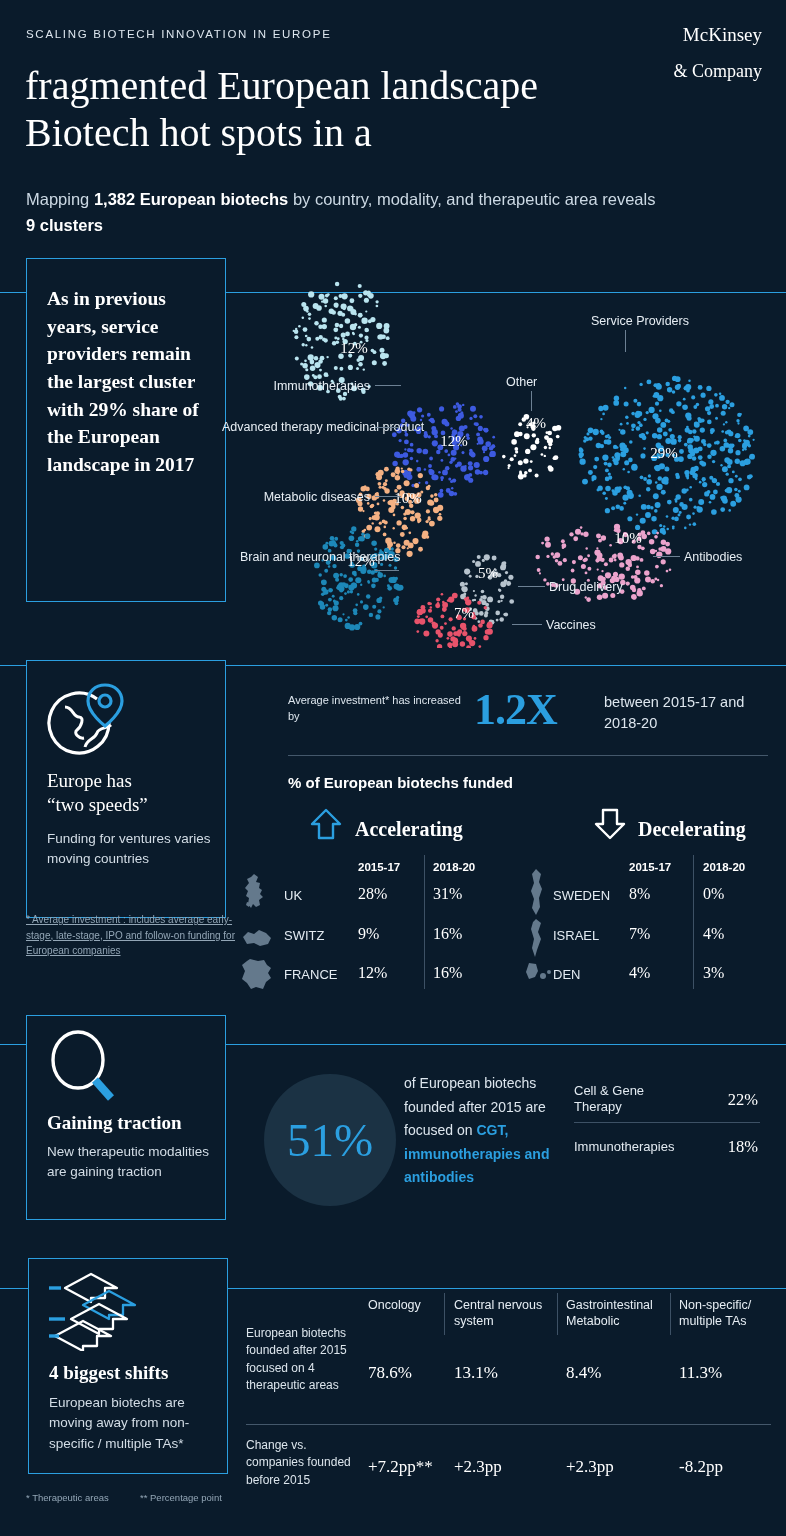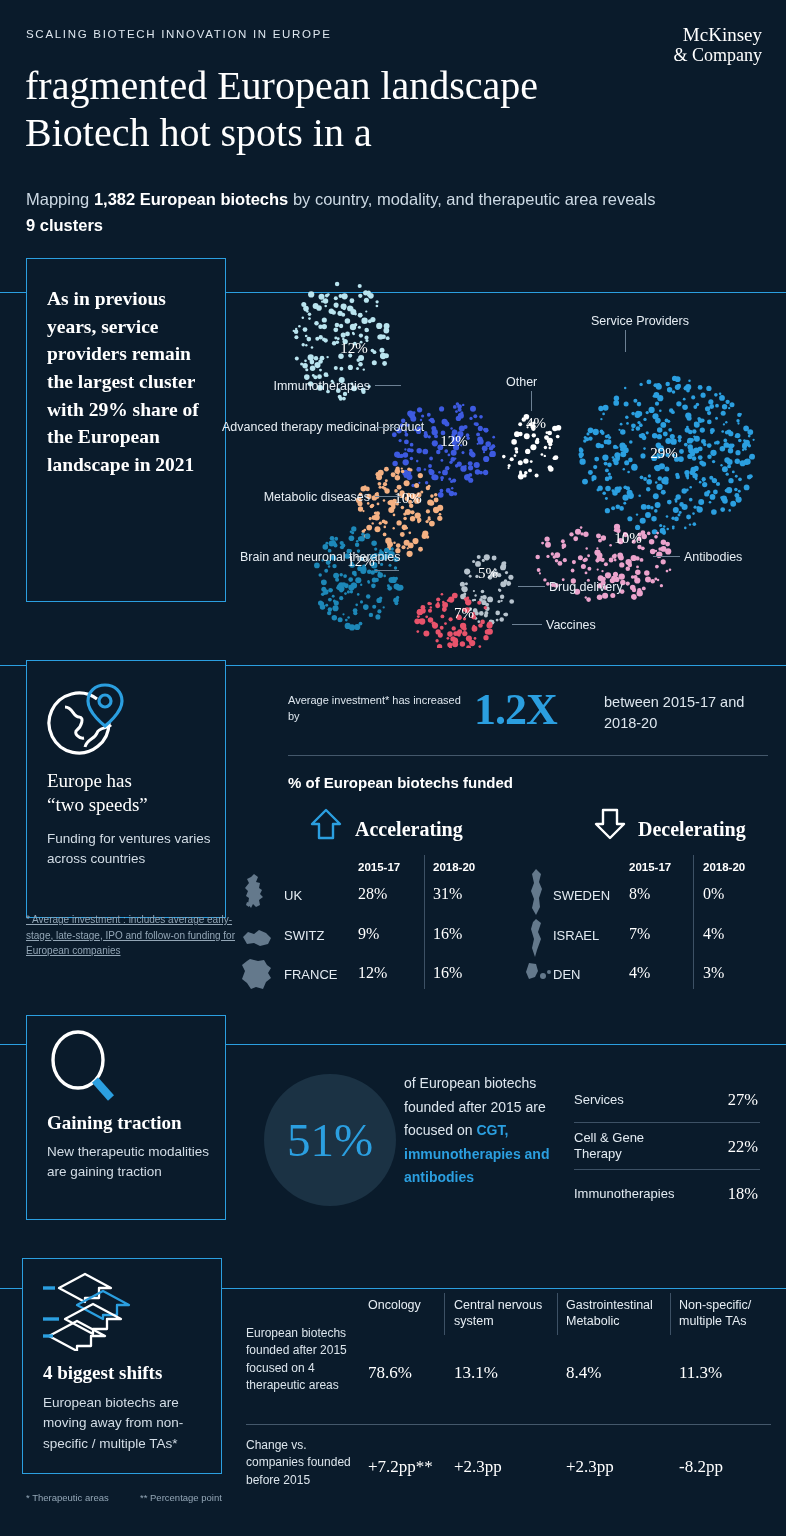--- a/index.html
+++ b/index.html
@@ -18,21 +18,21 @@
   #header { position:absolute; left:0; top:0; width:786px; height:255px; }
   #eyebrow {
     position:absolute; left:26px; top:28px;
     font-size:11.5px; letter-spacing:1.7px; color:#dde6ee; font-weight:400;
   }
   #logo {
     position:absolute; right:24px; top:24px;
     text-align:right; line-height:1.12;
     font-family:"Liberation Serif", serif; font-size:19px; color:#ffffff;
   }
-  #logo div:nth-child(2){ font-size:18px; }
+  #logo div:nth-child(2){ font-size:18px;margin-top:16px; }
   #title {
     position:absolute; left:25px; top:62px; width:700px;
     font-family:"Liberation Serif", serif;
     font-size:40px; line-height:1.18; color:#ffffff; font-weight:400;
   }
   #subtitle {
     position:absolute; left:26px; top:186px; width:640px;
     font-size:16.5px; line-height:1.6; color:#ccd9e4; font-weight:400;
   }
   #subtitle b { color:#ffffff; font-weight:700; }
@@ -116,21 +116,21 @@
   #para51 b { color:#2b9fe0; font-weight:700; }
   #mini-table { position:absolute; left:574px; top:1076px; width:186px; }
   .mt-row { position:relative; height:47px; }
   .mt-lab { position:absolute; left:0; top:50%; transform:translateY(-50%);
             font-size:13px; color:#e3ebf2; line-height:1.3; width:120px; }
   .mt-val { position:absolute; right:2px; top:50%; transform:translateY(-50%);
             font-family:"Liberation Serif", serif; font-size:16.5px; color:#ffffff; }
   .mt-hr { position:absolute; left:0; right:0; bottom:0; height:1px; background:#3d5165; }
 
   
-  #s4-callout { left:22px; top:1258px; width:200px; height:216px; }
+  #s4-callout { left:28px; top:1258px; width:200px; height:216px; }
   #s4-head { position:absolute; left:20px; top:103px; font-size:19px; font-weight:700; }
   #s4-sub  { position:absolute; left:20px; top:134px; width:170px; }
   #s4-foot1 { position:absolute; left:26px; top:1492px; font-size:9.5px; color:#93a6b6; }
   #s4-foot2 { position:absolute; left:140px; top:1492px; font-size:9.5px; color:#93a6b6; }
   .th { position:absolute; font-size:12.5px; line-height:1.28; color:#e7eef4; }
   .rh { position:absolute; font-size:12px; line-height:1.45; color:#dce5ec; width:110px; }
   .cell { position:absolute; font-family:"Liberation Serif", serif; font-size:17px; color:#ffffff; }
   .cdiv { position:absolute; width:1px; background:#3d5165; }
   .rdiv { position:absolute; height:1px; background:#44586b; }
 </style>
@@ -147,21 +147,21 @@
     <div>fragmented European landscape</div>
     <div>Biotech hot spots in a</div>
   </div>
   <div id="subtitle">
     <span>Mapping </span><b>1,382 European biotechs</b><span> by country, modality, and therapeutic area reveals </span><b>9 clusters</b>
   </div>
 </div>
 
 <div class="rule" style="top:292px;"></div>
 <div class="callout" id="s1-callout">
-  <div id="s1-text">As in previous years, service providers remain the largest cluster with 29% share of the European landscape in 2021</div>
+  <div id="s1-text">As in previous years, service providers remain the largest cluster with 29% share of the European landscape in 2017</div>
 </div>
 
 <div id="scatter">
   <svg id="scatter-svg" width="550" height="370">
       <g>
         <circle cx="118.1" cy="110.3" r="2.89" fill="#b9e4ef"></circle>
         <circle cx="105.4" cy="90.8" r="1.94" fill="#b9e4ef"></circle>
         <circle cx="133.1" cy="108.4" r="1.62" fill="#b9e4ef"></circle>
         <circle cx="119.5" cy="36.1" r="1.40" fill="#b9e4ef"></circle>
         <circle cx="63.4" cy="48.2" r="1.27" fill="#b9e4ef"></circle>
@@ -1544,21 +1544,21 @@
       <path d="M18 28 c8 0 8 10 14 10 c6 0 2 10 -2 13 c-4 3 2 9 7 8" fill="none" stroke="#ffffff" stroke-width="3"></path>
       <path d="M38 68 c2 -8 10 -8 12 -14 c2 -6 10 -4 14 -8" fill="none" stroke="#ffffff" stroke-width="3"></path>
       <path d="M58 6 c-10 0 -17 7 -17 16 c0 12 17 25 17 25 s17 -13 17 -25 c0 -9 -7 -16 -17 -16 z" fill="none" stroke="#2b9fe0" stroke-width="3.2"></path>
       <circle cx="58" cy="22" r="6" fill="none" stroke="#2b9fe0" stroke-width="3.2"></circle>
     </svg>
   </div>
   <div id="s2-head" class="callout-head">
     <div>Europe has</div>
     <div>“two speeds”</div>
   </div>
-  <div id="s2-sub" class="callout-sub">Funding for ventures varies across countries</div>
+  <div id="s2-sub" class="callout-sub">Funding for ventures varies moving countries</div>
 </div>
 <div id="s2-foot">* Average investment : includes average early-stage, late-stage, IPO and follow-on funding for European companies</div>
 
 <div id="s2-right">
   <div id="avg-line">
     <div id="avg-a">Average investment* has increased by</div>
     <div id="avg-x">1.2X</div>
     <div id="avg-b">between 2015-17 and 2018-20</div>
   </div>
 </div>
@@ -1656,25 +1656,20 @@
 </div>
 
 <div id="circle51">
   <div id="txt51">51%</div>
 </div>
 <div id="para51">
   <span>of European biotechs founded after 2015 are focused on </span><b>CGT, immunotherapies and antibodies</b>
 </div>
 
 <div id="mini-table">
-  <div class="mt-row">
-    <div class="mt-lab">Services</div>
-    <div class="mt-val">27%</div>
-    <div class="mt-hr"></div>
-  </div>
   <div class="mt-row">
     <div class="mt-lab">Cell &amp; Gene Therapy</div>
     <div class="mt-val">22%</div>
     <div class="mt-hr"></div>
   </div>
   <div class="mt-row">
     <div class="mt-lab">Immunotherapies</div>
     <div class="mt-val">18%</div>
   </div>
 </div>

